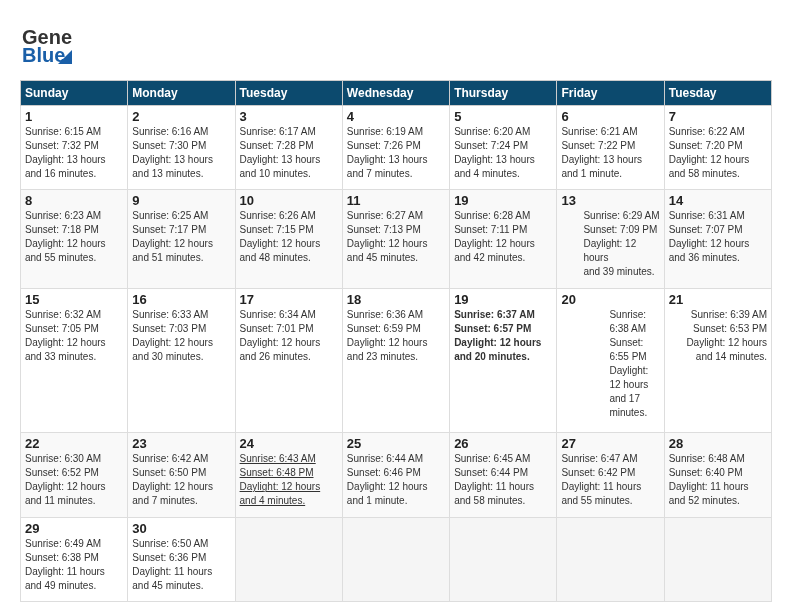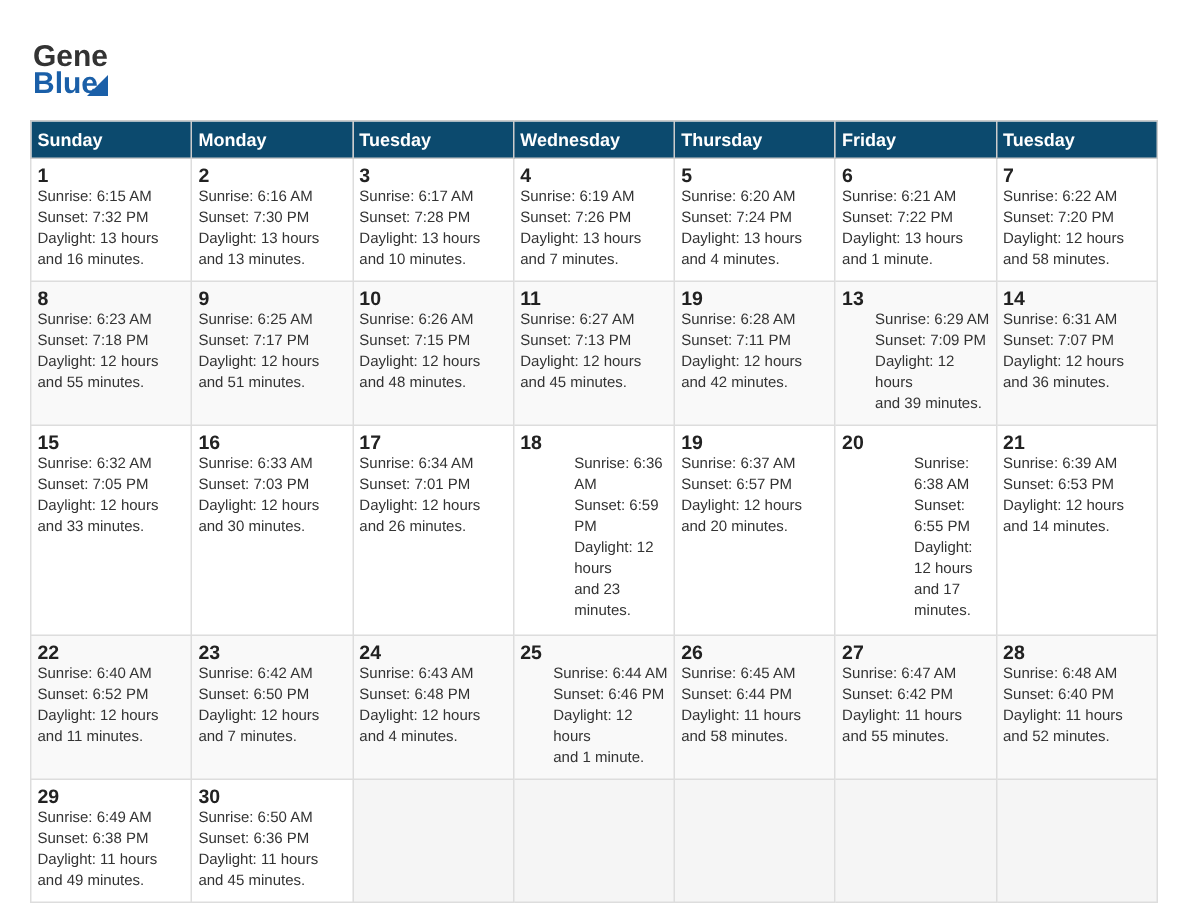--- a/index.html
+++ b/index.html
@@ -235,72 +235,72 @@
           </td>
           <td>
             <span class="day-num">17</span>
             <div class="day-info" style="white-space: pre-line;">Sunrise: 6:34 AM
 Sunset: 7:01 PM
 Daylight: 12 hours
 and 26 minutes.</div>
           </td>
           <td>
             <span class="day-num">18</span>
-            <div class="day-info" style="white-space: pre-line; margin-left: 36px;">Sunrise: 6:36 AM
+            <div class="day-info" style="white-space: pre-line;">Sunrise: 6:36 AM
 Sunset: 6:59 PM
 Daylight: 12 hours
 and 23 minutes.</div>
           </td>
           <td>
             <span class="day-num">19</span>
-            <div class="day-info" style="white-space: pre-line;">Sunrise: 6:37 AM
+            <div class="day-info" style="white-space: pre-line; font-weight: bold;">Sunrise: 6:37 AM
 Sunset: 6:57 PM
 Daylight: 12 hours
 and 20 minutes.</div>
           </td>
           <td>
             <span class="day-num">20</span>
             <div class="day-info" style="white-space: pre-line; margin-left: 48px;">Sunrise: 6:38 AM
 Sunset: 6:55 PM
 Daylight: 12 hours
 and 17 minutes.</div>
           </td>
           <td>
             <span class="day-num">21</span>
-            <div class="day-info" style="white-space: pre-line;">Sunrise: 6:39 AM
+            <div class="day-info" style="white-space: pre-line; text-align: right;">Sunrise: 6:39 AM
 Sunset: 6:53 PM
 Daylight: 12 hours
 and 14 minutes.</div>
           </td>
         </tr>
         <tr>
           <td>
             <span class="day-num">22</span>
-            <div class="day-info" style="white-space: pre-line;">Sunrise: 6:40 AM
+            <div class="day-info" style="white-space: pre-line;">Sunrise: 6:30 AM
 Sunset: 6:52 PM
 Daylight: 12 hours
 and 11 minutes.</div>
           </td>
           <td>
             <span class="day-num">23</span>
             <div class="day-info" style="white-space: pre-line;">Sunrise: 6:42 AM
 Sunset: 6:50 PM
 Daylight: 12 hours
 and 7 minutes.</div>
           </td>
           <td>
             <span class="day-num">24</span>
-            <div class="day-info" style="white-space: pre-line;">Sunrise: 6:43 AM
+            <div class="day-info" style="white-space: pre-line; text-decoration: underline;">Sunrise: 6:43 AM
 Sunset: 6:48 PM
 Daylight: 12 hours
 and 4 minutes.</div>
           </td>
           <td>
             <span class="day-num">25</span>
-            <div class="day-info" style="white-space: pre-line; margin-left: 22px;">Sunrise: 6:44 AM
+            <div class="day-info" style="white-space: pre-line;">Sunrise: 6:44 AM
 Sunset: 6:46 PM
 Daylight: 12 hours
 and 1 minute.</div>
           </td>
           <td>
             <span class="day-num">26</span>
             <div class="day-info" style="white-space: pre-line;">Sunrise: 6:45 AM
 Sunset: 6:44 PM
 Daylight: 11 hours
 and 58 minutes.</div>

